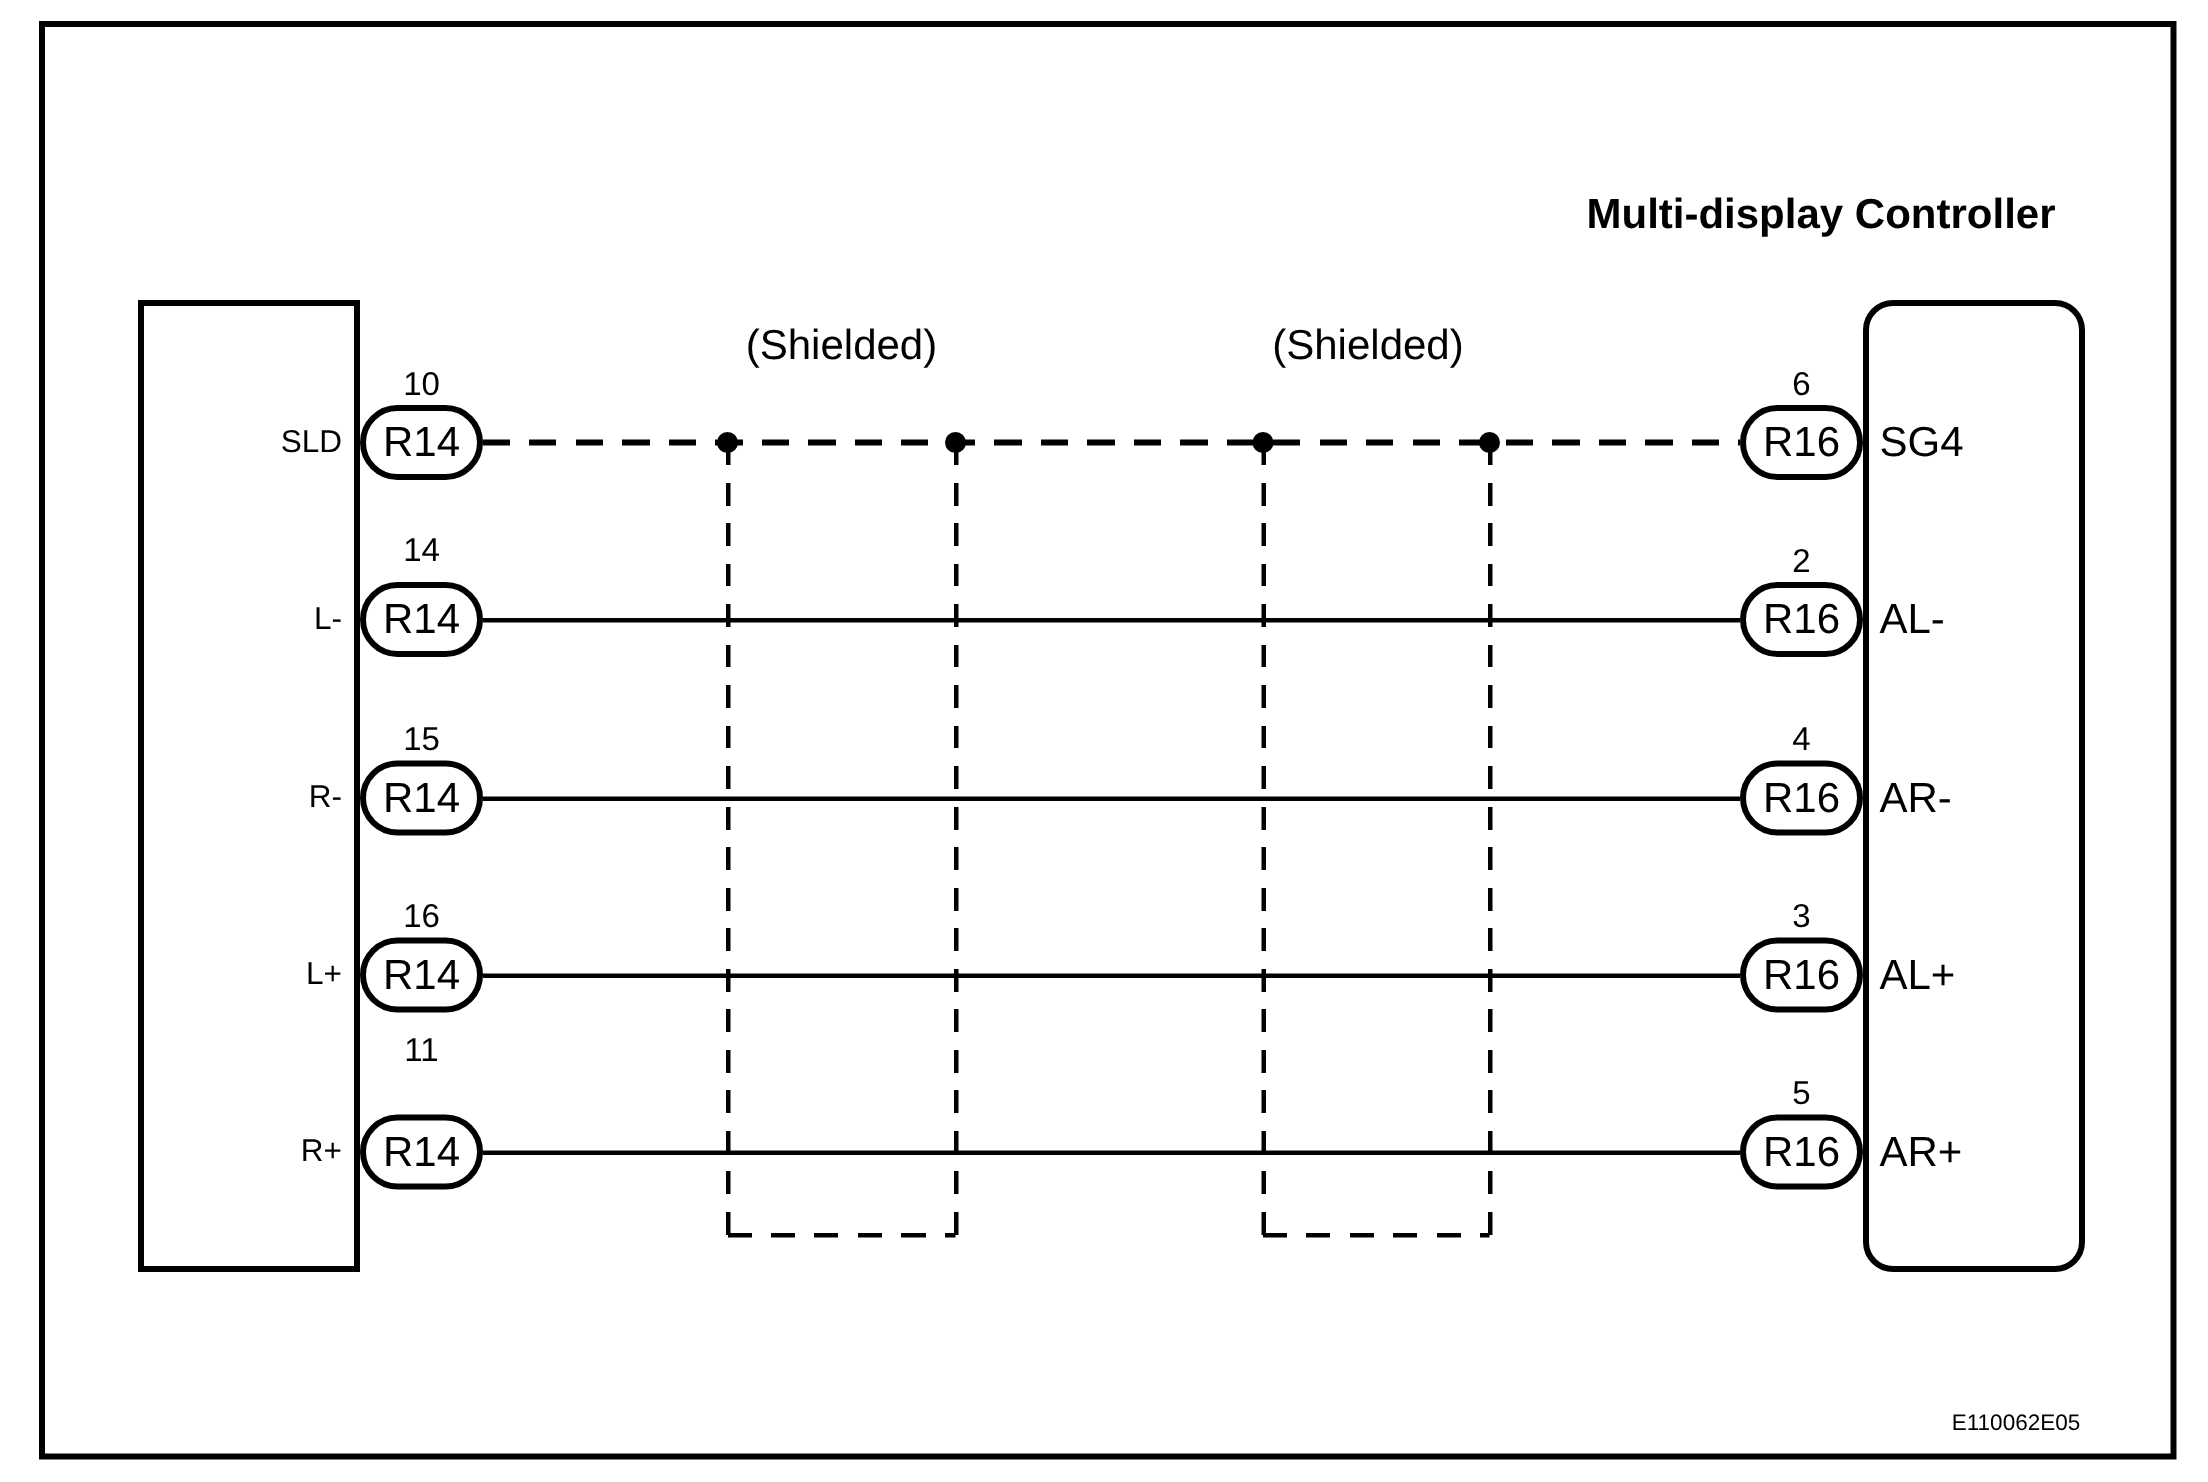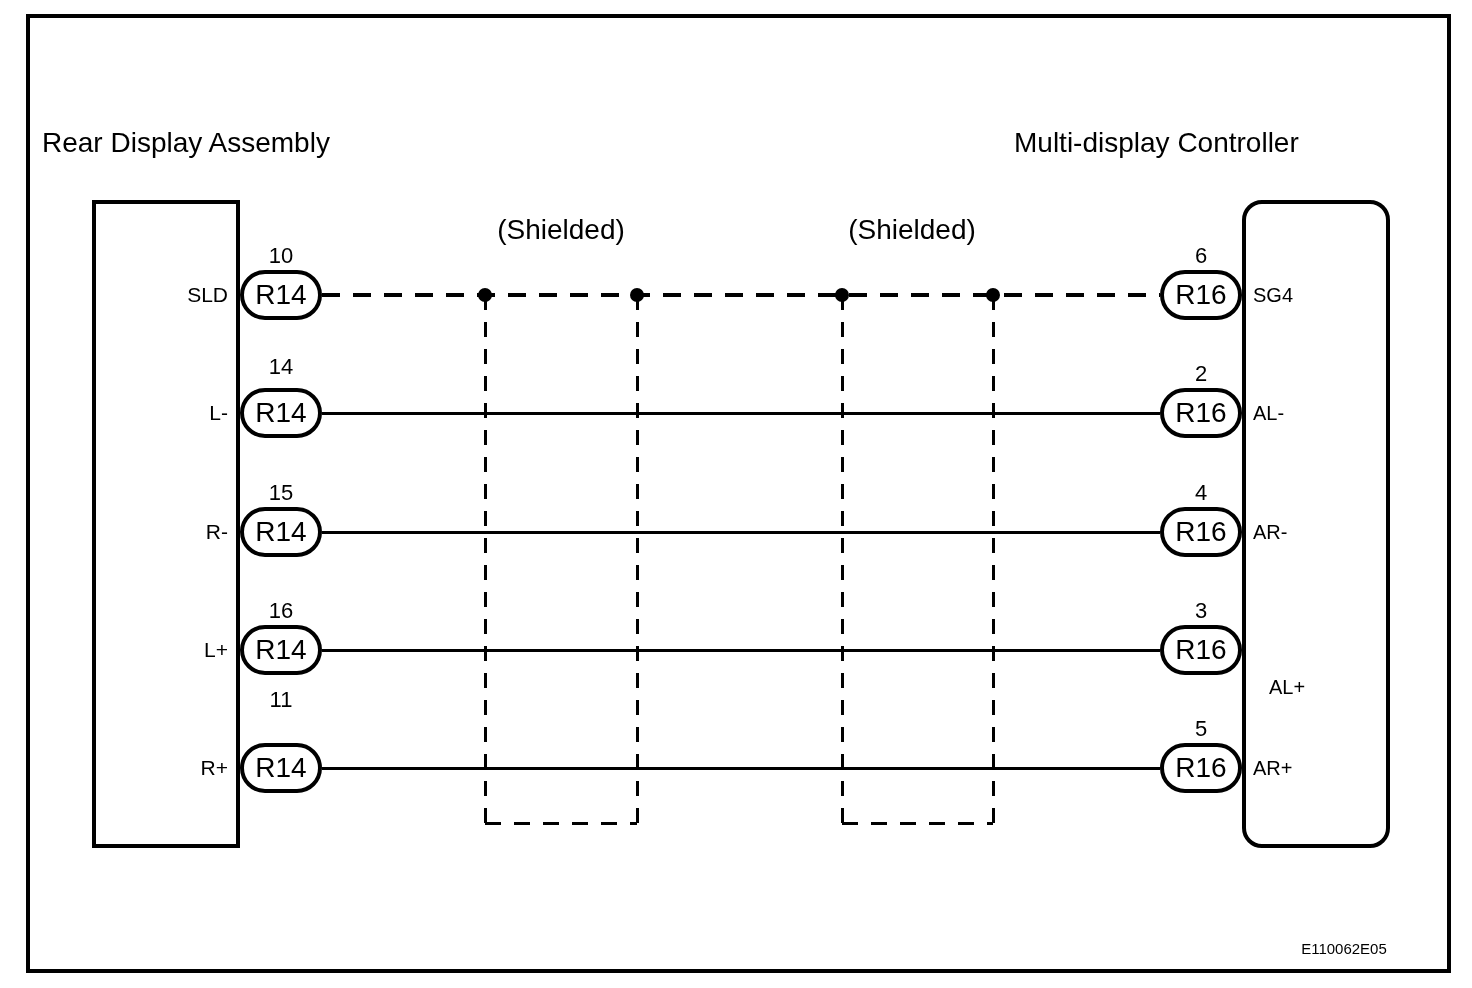--- a/index.html
+++ b/index.html
@@ -7,48 +7,47 @@
     position:relative;width:1472px;height:988px;background:#ffffff;
     font-family:"Liberation Sans",sans-serif;color:#000;overflow:hidden;
   }
   .abs{position:absolute;}
   #outer-border{
     left:26px;top:14px;width:1425px;height:959px;
     border:4px solid #000;box-sizing:border-box;background:#fff;
   }
   .comp-title{font-size:28px;line-height:30px;white-space:nowrap;}
   #left-title{left:42px;top:128px;}
-  #right-title{left:1014px;top:128px;width:400px;text-align:left;}
+  #right-title{left:1014px;top:128px;width:400px;text-align:center;font-weight:bold;}
   .comp-box{border:4px solid #000;box-sizing:border-box;background:#fff;}
   #left-box{left:92px;top:200px;width:148px;height:648px;}
   #right-box{left:1242px;top:200px;width:148px;height:648px;border-radius:20px;}
   .wire-solid{height:3px;background:#000;}
   .wire-dashed{height:4px;background:repeating-linear-gradient(90deg,#000 0 18px,transparent 18px 31px);}
   .vdash{width:3px;background:repeating-linear-gradient(180deg,#000 0 15px,transparent 15px 27px);}
   .hdash{height:3px;background:repeating-linear-gradient(90deg,#000 0 16px,transparent 16px 29px);}
   .dot{width:14px;height:14px;border-radius:50%;background:#000;}
   .pill{
     width:82px;height:50px;border:4px solid #000;border-radius:25px;
     box-sizing:border-box;background:#fff;display:flex;align-items:center;
     justify-content:center;font-size:28px;z-index:3;
   }
   .pin-num{width:80px;text-align:center;font-size:22px;height:26px;line-height:26px;z-index:2;}
   .sig-left{left:98px;width:130px;text-align:right;font-size:21px;height:30px;line-height:30px;z-index:2;}
-  .sig-right{left:1253px;width:130px;text-align:left;font-size:20px;height:30px;line-height:30px;z-index:2;}
+  .sig-right{left:1253px;width:130px;text-align:left;font-size:28px;height:30px;line-height:30px;z-index:2;}
   .shield-label{width:200px;text-align:center;font-size:28px;height:30px;line-height:30px;top:215px;}
   #figure-id{left:1243px;top:940px;width:202px;text-align:center;font-size:15px;height:18px;line-height:18px;}
 </style>
 </head>
 <body>
 
 <div id="stage">
 
   <div class="abs" id="outer-border"></div>
 
-  <div class="abs comp-title" id="left-title">Rear Display Assembly</div>
   <div class="abs comp-title" id="right-title">Multi-display Controller</div>
 
   <div class="abs comp-box" id="left-box"></div>
   <div class="abs comp-box" id="right-box"></div>
 
   <div class="abs wire-dashed" style="left:322px;top:293px;width:838px;"></div>
 
   <div class="abs wire-solid" style="left:322px;top:412px;width:838px;"></div>
   <div class="abs wire-solid" style="left:322px;top:531px;width:838px;"></div>
   <div class="abs wire-solid" style="left:322px;top:649px;width:838px;"></div>
@@ -104,21 +103,21 @@
 
   <div class="abs sig-left" style="top:635px;">L+</div>
   <div class="abs pin-num" style="left:241px;top:598px;">16</div>
   <div class="abs pill" style="left:240px;top:625px;">
       <span>R14</span>
     </div>
   <div class="abs pin-num" style="left:1161px;top:598px;">3</div>
   <div class="abs pill" style="left:1160px;top:625px;">
       <span>R16</span>
     </div>
-  <div class="abs sig-right" style="top:672px;margin-left:16px;">AL+</div>
+  <div class="abs sig-right" style="top:635px;">AL+</div>
 
   <div class="abs sig-left" style="top:753px;">R+</div>
   <div class="abs pin-num" style="left:241px;top:687px;">11</div>
   <div class="abs pill" style="left:240px;top:743px;">
       <span>R14</span>
     </div>
   <div class="abs pin-num" style="left:1161px;top:716px;">5</div>
   <div class="abs pill" style="left:1160px;top:743px;">
       <span>R16</span>
     </div>

